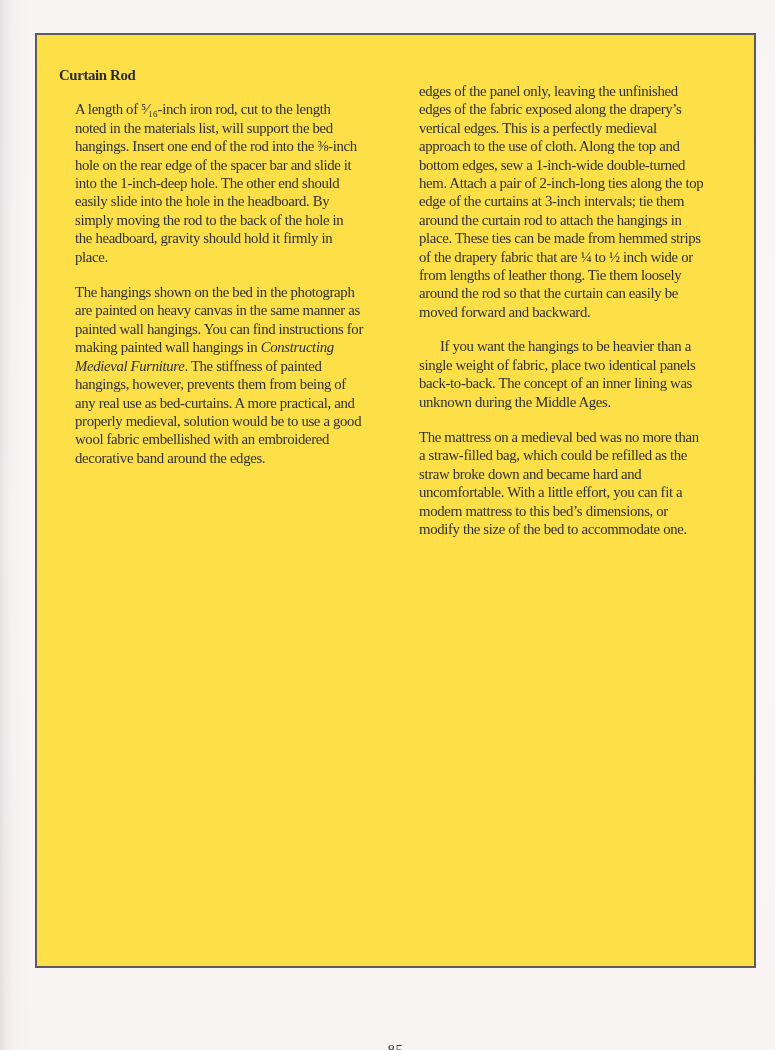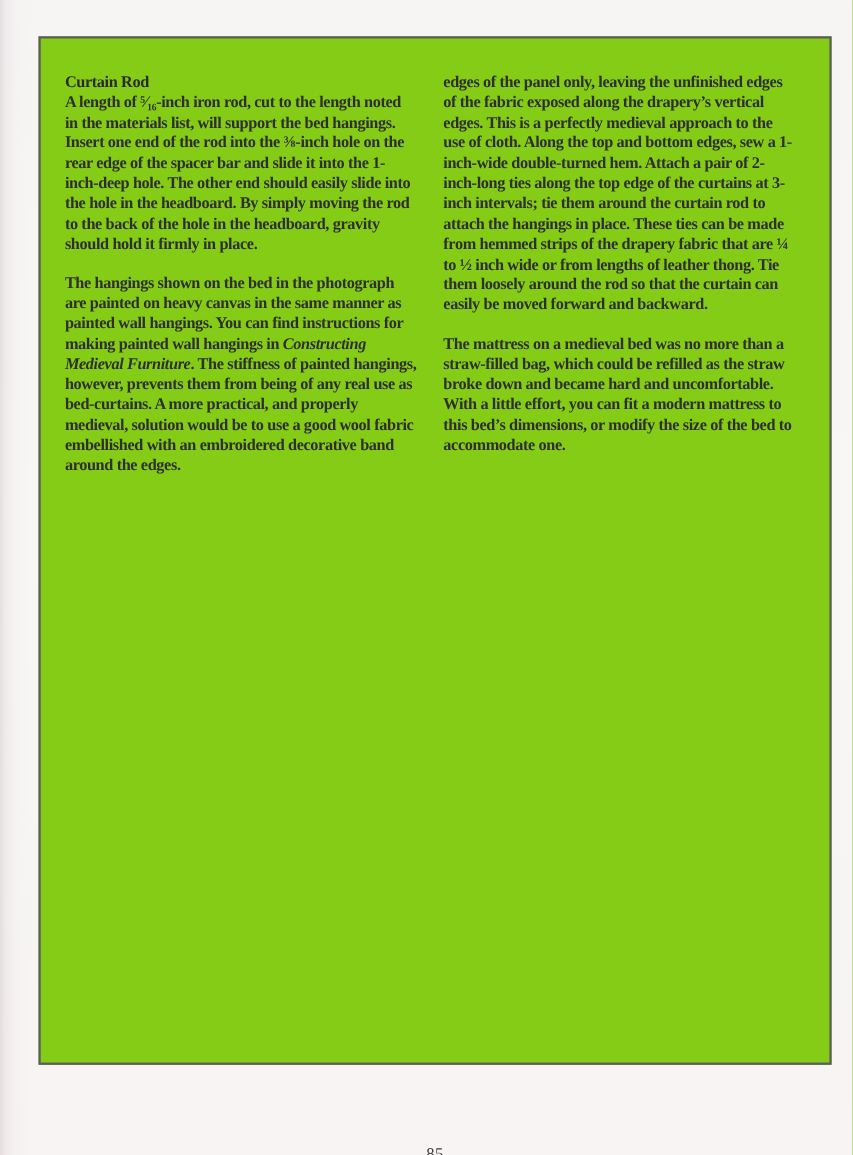--- a/index.html
+++ b/index.html
@@ -20,42 +20,41 @@
     font-family: "Liberation Serif", "DejaVu Serif", serif;
   }
   .page-frame {
     position: absolute;
     left: 35px;
     top: 33px;
     width: 721px;
     height: 935px;
     box-sizing: border-box;
     border: 2px solid #5d5b5f;
-    background: #84cc16;
+    background: #fde047;
   }
   .text-column {
     position: absolute;
     top: 31px;
     width: 320px;
     color: #2f2e33;
     font-size: 14.8px;
     line-height: 18.4px;
     letter-spacing: -0.35px;
     text-align: left;
   }
   .col-left  { left: 22px; }
   .col-right { left: 366px; }
   .section:not(:first-child) { margin-top: 17px; }
   .heading {
     font-weight: bold;
     color: #2b2a2f;
   }
   p.para {
-    margin: 0;
-    font-weight: bold;
+    margin: 16px;
   }
   p.para.indent { text-indent: 21px; }
   .it { font-style: italic; }
   .folio {
     position: absolute;
     left: 35px;
     top: 1000px;
     width: 721px;
     text-align: center;
     font-size: 15px;
@@ -73,20 +72,21 @@
         <div class="heading">Curtain Rod</div>
         <p class="para"><span>A length of ⁵⁄₁₆-inch iron rod, cut to the length noted in the materials list, will support the bed hangings. Insert one end of the rod into the ⅜-inch hole on the rear edge of the spacer bar and slide it into the 1-inch-deep hole. The other end should easily slide into the hole in the headboard. By simply moving the rod to the back of the hole in the headboard, gravity should hold it firmly in place.</span></p>
       </div>
       <div class="section">
         <p class="para"><span>The hangings shown on the bed in the photograph are painted on heavy canvas in the same manner as painted wall hangings. You can find instructions for making painted wall hangings in </span><span class="it">Constructing Medieval Furniture</span><span>. The stiffness of painted hangings, however, prevents them from being of any real use as bed-curtains. A more practical, and properly medieval, solution would be to use a good wool fabric embellished with an embroidered decorative band around the edges.</span></p>
       </div>
     </div>
   <div class="text-column col-right">
       <div class="section">
         <p class="para"><span>edges of the panel only, leaving the unfinished edges of the fabric exposed along the drapery’s vertical edges. This is a perfectly medieval approach to the use of cloth. Along the top and bottom edges, sew a 1-inch-wide double-turned hem. Attach a pair of 2-inch-long ties along the top edge of the curtains at 3-inch intervals; tie them around the curtain rod to attach the hangings in place. These ties can be made from hemmed strips of the drapery fabric that are ¼ to ½ inch wide or from lengths of leather thong. Tie them loosely around the rod so that the curtain can easily be moved forward and backward.</span></p>
+        <p class="para indent"><span>If you want the hangings to be heavier than a single weight of fabric, place two identical panels back-to-back. The concept of an inner lining was unknown during the Middle Ages.</span></p>
       </div>
       <div class="section">
         <p class="para"><span>The mattress on a medieval bed was no more than a straw-filled bag, which could be refilled as the straw broke down and became hard and uncomfortable. With a little effort, you can fit a modern mattress to this bed’s dimensions, or modify the size of the bed to accommodate one.</span></p>
       </div>
     </div>
 </div>
 
 <div class="folio">85</div>
 
 </body></html>

